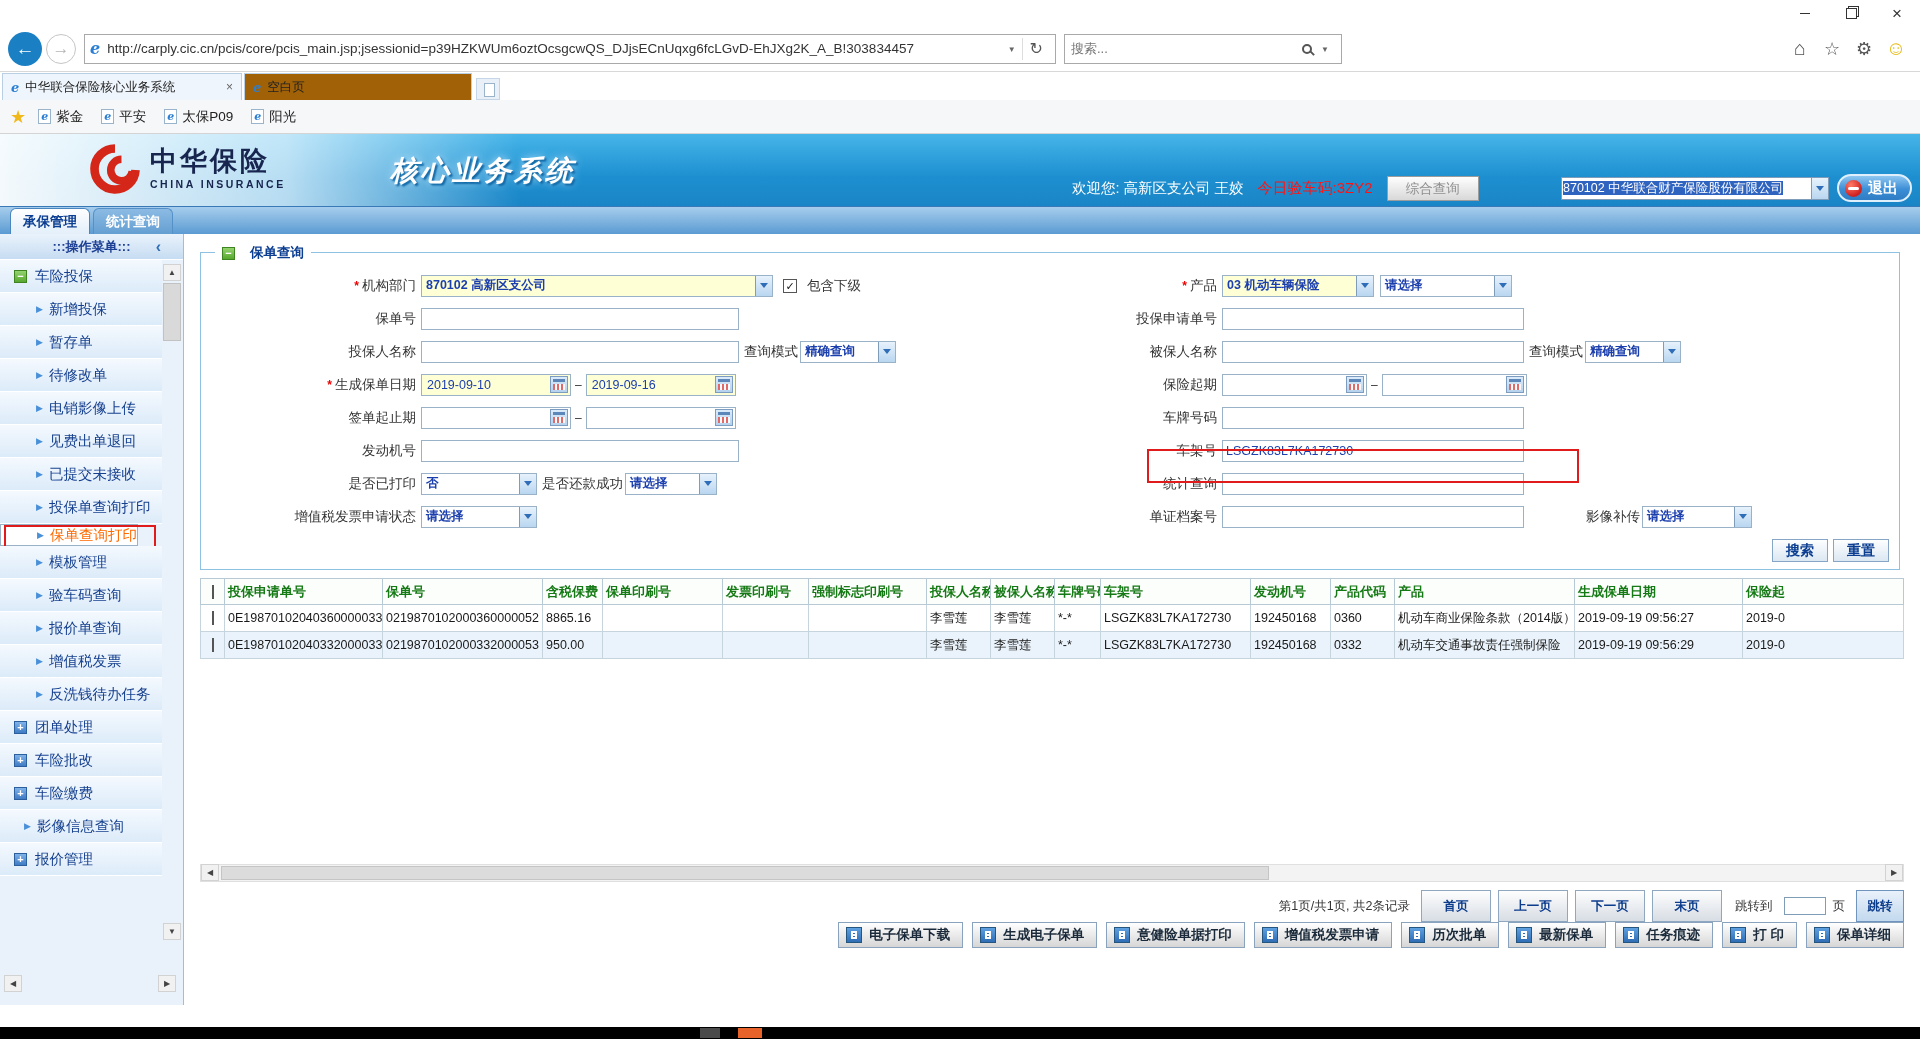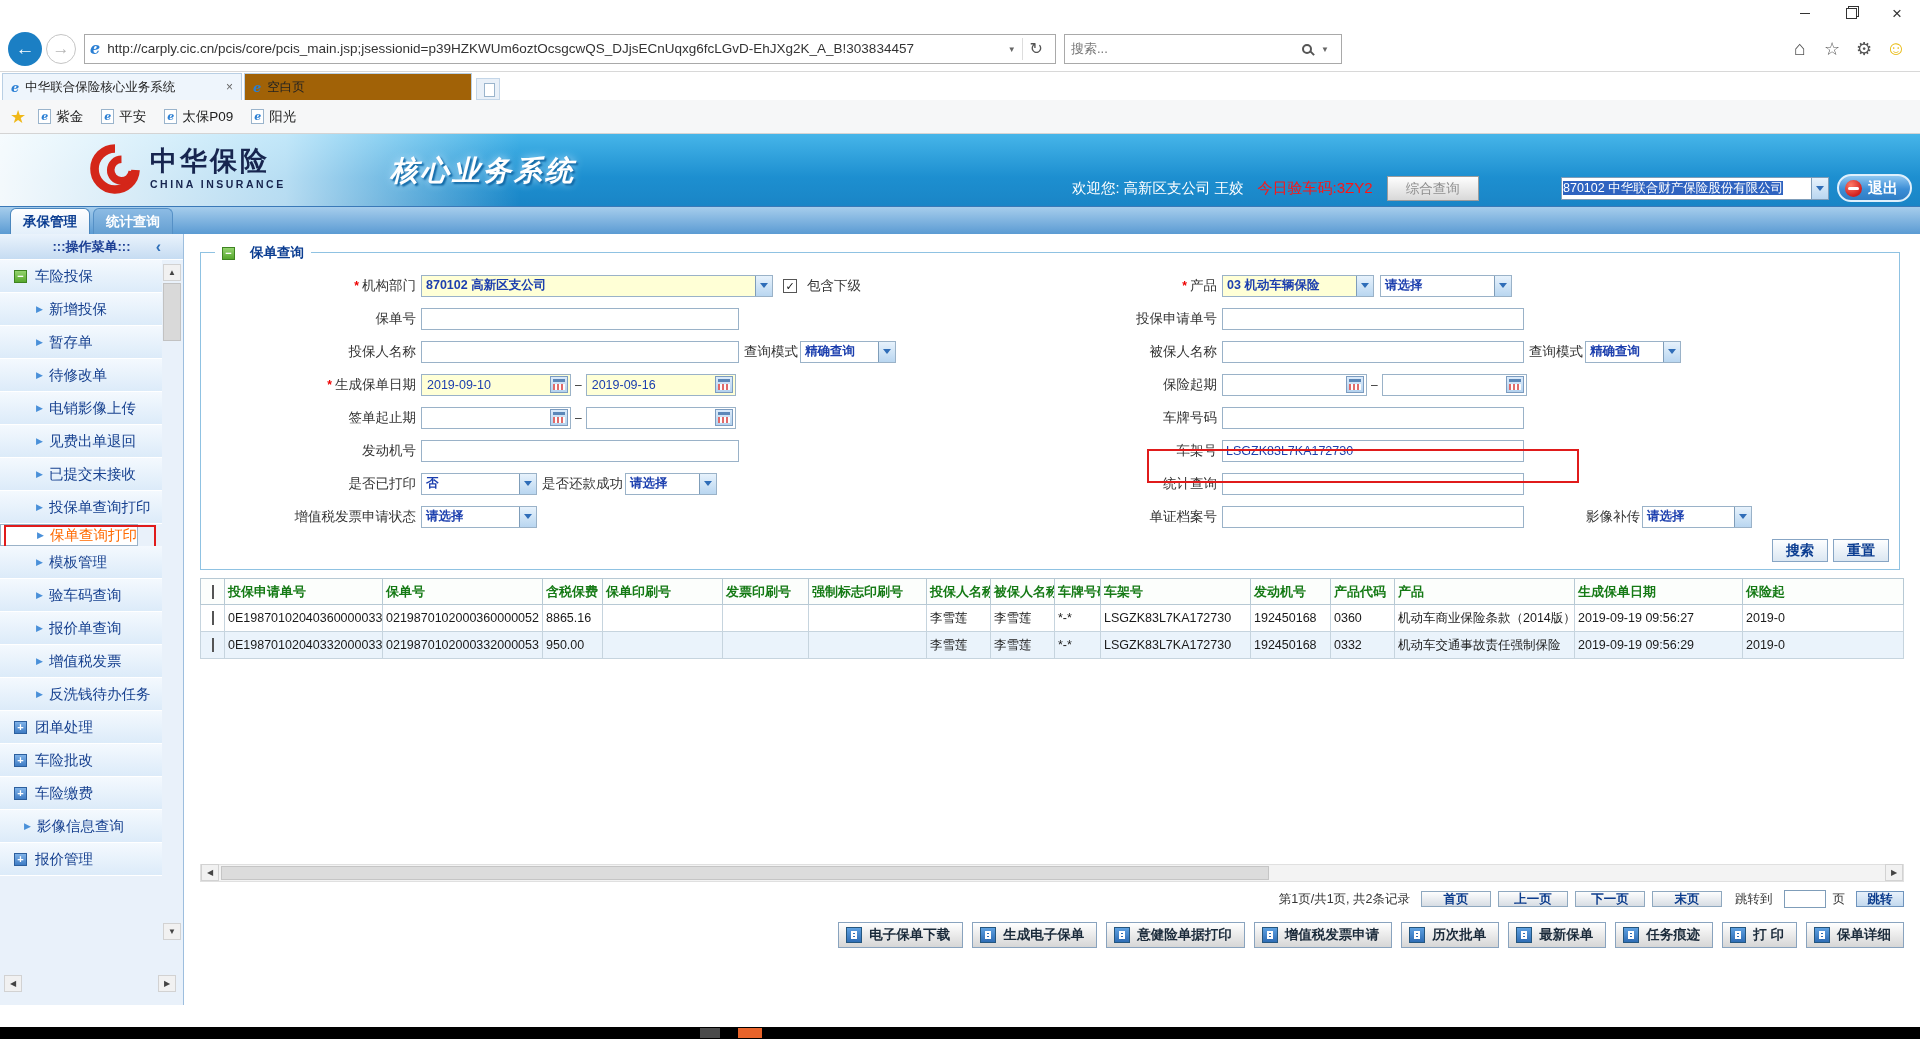--- a/index.html
+++ b/index.html
@@ -156,21 +156,21 @@
   .grid .cbcell{text-align:center}
   .grid .cbx{margin:0 auto}
 
   
   .hscroll{position:absolute;left:16px;top:630px;width:1704px;height:18px;background:#f3f3f3;border:1px solid #e0e0e0}
   .hscroll .left{position:absolute;left:0;top:-1px}
   .hscroll .right{position:absolute;right:0;top:-1px}
   .hthumb{position:absolute;left:20px;top:1px;height:14px;width:1048px;background:#dcdcdc;border:1px solid #c5c5c5}
   .pagerow{position:absolute;right:16px;top:656px;display:flex;align-items:center;gap:7px}
   .pinfo{color:#333;font-size:12.5px;margin-right:4px}
-  .pbtn{height:16px;min-width:70px;background:linear-gradient(#fefefe,#d7dde4);border:1px solid #8fa8bf;color:#0c3c8c;font-weight:bold;font-size:12.5px;display:inline-flex;align-items:center;justify-content:center;padding:0 6px}
+  .pbtn{height:32px;min-width:70px;background:linear-gradient(#fefefe,#d7dde4);border:1px solid #8fa8bf;color:#0c3c8c;font-weight:bold;font-size:12.5px;display:inline-flex;align-items:center;justify-content:center;padding:0 6px}
   .jumpin{width:42px;height:18px;border:1px solid #7f9db9;outline:none;font-size:12px;padding:0 2px}
   .pbtn.jump{background:linear-gradient(#e8f1fb,#c3d9ee);border-color:#6f94bd}
   .actionrow{position:absolute;left:0;right:16px;top:688px;display:flex;justify-content:flex-end;gap:9px}
   .abtn{height:26px;padding:0 12px 0 7px;background:linear-gradient(#ffffff,#d6d6d6);border:1px solid #89a3be;display:inline-flex;align-items:center;gap:7px;font-size:13.5px;font-weight:bold;color:#1a2a3a}
   .aicon{width:16px;height:16px;background:linear-gradient(#5ea0e0,#2f6db5);border:1px solid #24567f;position:relative;flex:none}
   .aicon::before{content:"";position:absolute;left:4px;right:4px;top:3px;bottom:3px;background:#fff}
   .aicon::after{content:"";position:absolute;left:6px;right:6px;top:5px;height:7px;
     background:repeating-linear-gradient(#2f6db5 0 1px,transparent 1px 3px)}
 
   

